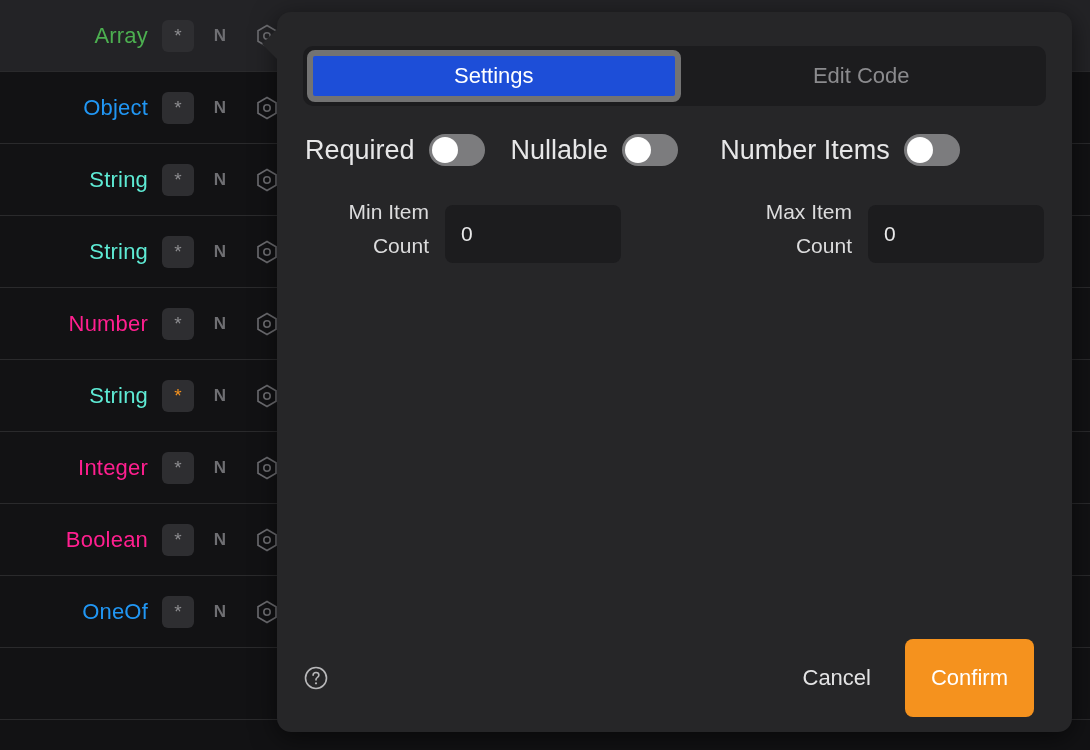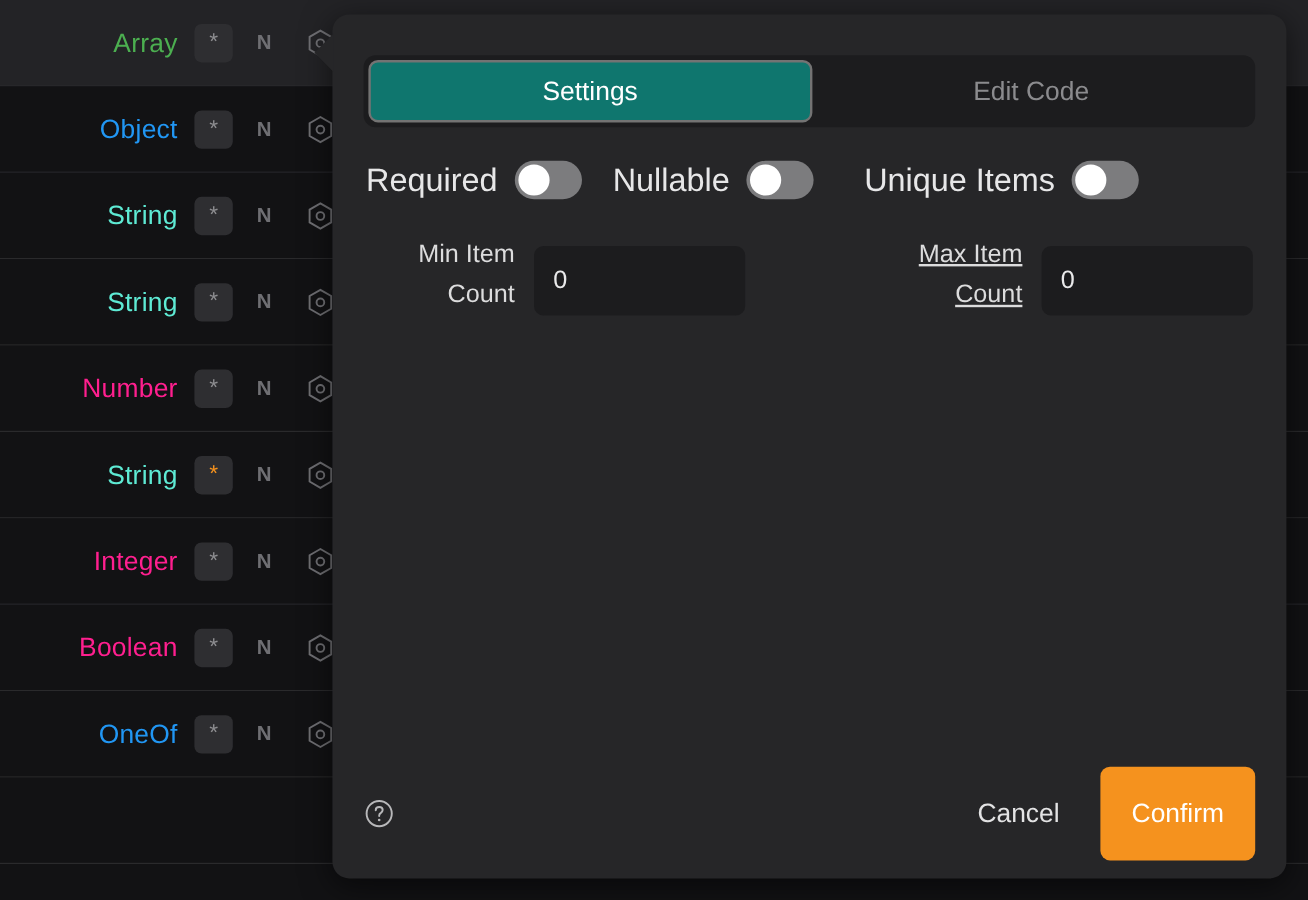--- a/index.html
+++ b/index.html
@@ -122,23 +122,23 @@
   }
   .tab {
     flex: 1;
     display: flex; align-items: center; justify-content: center;
     font-size: 22px;
     border-radius: 8px;
     color: #8b8b8e;
     height: 52px;
   }
   .tab.active {
-    background: #0f766e;
+    background: #1d4ed8;
     color: #ffffff;
-    border: 2px solid #737373;
+    border: 6px solid #737373;
   }
 
   
   .toggles-row {
     display: flex;
     align-items: center;
     margin-top: 28px;
     padding: 0 2px;
   }
   .toggle-group {
@@ -195,26 +195,26 @@
     height: 58px;
     background: #1c1c1e;
     border-radius: 8px;
     display: flex;
     align-items: center;
     padding: 0 16px;
     font-size: 21px;
     color: #e9e9ea;
   }
   .field.right { justify-content: flex-end; }
-  .field.right .field-label { width: 152px; text-decoration: underline; }
+  .field.right .field-label { width: 152px; }
 
   
   .panel-footer {
     position: absolute;
-    left: 0; right: 0; bottom: 0;
+    left: 0; right: 12px; bottom: 0;
     height: 108px;
     display: flex;
     align-items: center;
     padding: 0 26px;
   }
   .help-icon {
     width: 26px; height: 26px;
     flex: 0 0 auto;
   }
   .footer-spacer { flex: 1; }
@@ -389,21 +389,21 @@
         </div>
         <div class="gap-a"></div>
         <div class="toggle-group">
           <span class="toggle-label">Nullable</span>
           <div class="switch">
             <div class="knob"></div>
           </div>
         </div>
         <div class="gap-b"></div>
         <div class="toggle-group">
-          <span class="toggle-label">Unique Items</span>
+          <span class="toggle-label">Number Items</span>
           <div class="switch">
             <div class="knob"></div>
           </div>
         </div>
       </div>
 
       <div class="fields-row">
         <div class="field">
           <div class="field-label">Min Item Count</div>
           <div class="field-input">0</div>

